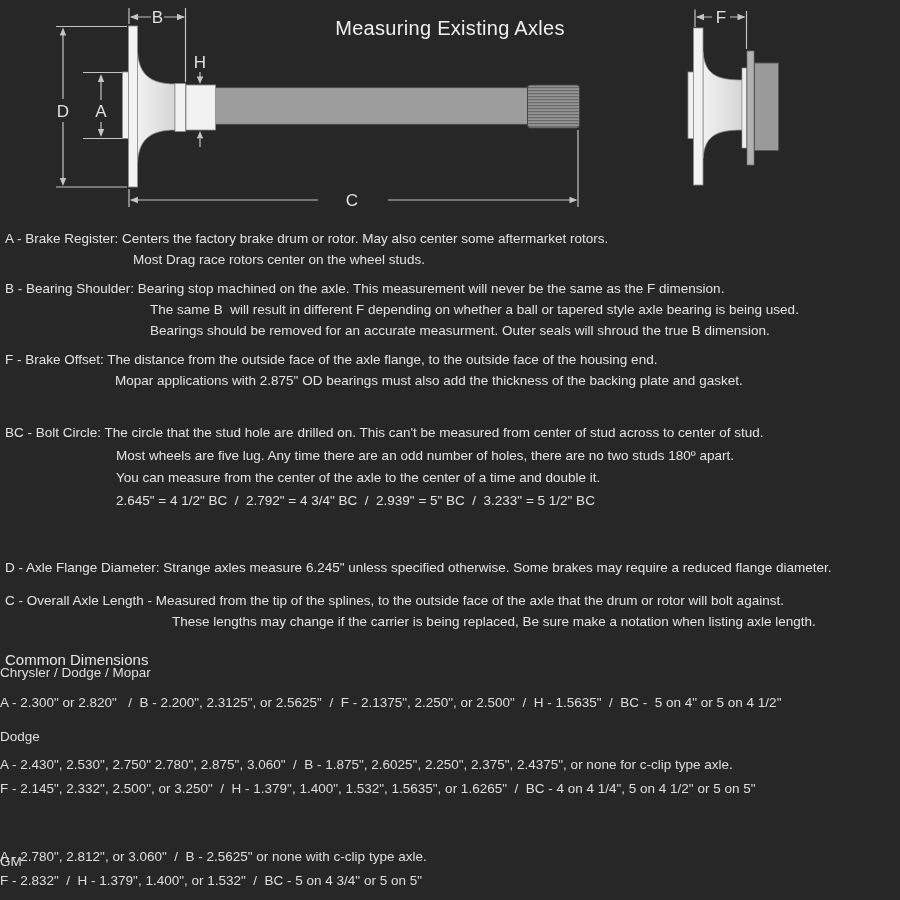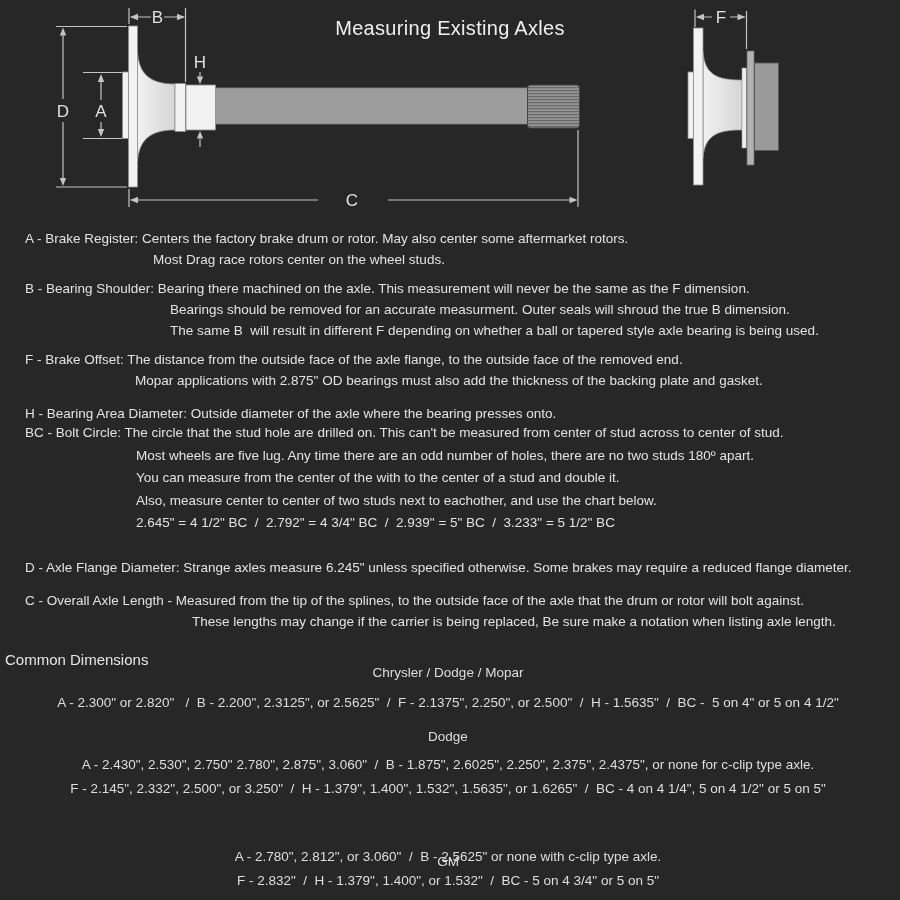--- a/index.html
+++ b/index.html
@@ -1,24 +1,24 @@
 <!DOCTYPE html>
 <html><head>
 <meta charset="utf-8">
 <style>
   html,body{margin:0;padding:0;background:#272727;}
   #page{position:relative;width:900px;height:900px;background:#272727;overflow:hidden;
         font-family:"Liberation Sans","DejaVu Sans",sans-serif;color:#e2e2e2;}
   #title{position:absolute;top:17px;left:0;right:0;text-align:center;
          font-size:20px;letter-spacing:.3px;color:#efefef;}
-  .note{position:absolute;left:5px;right:0;font-size:13.5px;margin-left:20px;}
+  .note{position:absolute;left:5px;right:0;font-size:13.5px;}
   .nline{line-height:21px;white-space:pre;}
   .note.bc .nline{line-height:22.5px;}
   .cm-head{position:absolute;left:5px;font-size:15px;color:#e6e6e6;white-space:pre;}
-  .cline{position:absolute;left:0;right:4px;text-align:center;font-size:13.5px;
+  .cline{position:absolute;left:0;right:4px;font-size:13.5px;
          line-height:16px;white-space:pre;color:#dedede;}
   svg text{font-family:"Liberation Sans","DejaVu Sans",sans-serif;fill:#e0e0e0;font-size:17px;}
   .dim{stroke:#c4c4c4;stroke-width:1.2;fill:none;}
   .ah{fill:#c4c4c4;stroke:none;}
   .metal{fill:#f2f2f2;stroke:#8f8f8f;stroke-width:0.8;}
 </style>
 </head>
 <body>
 
 <div id="page">
@@ -103,39 +103,35 @@
       <text x="721" y="23" text-anchor="middle">F</text>
     </g>
   </svg>
 
   <div class="note" style="top:228px">
     <div class="nline">A - Brake Register: Centers the factory brake drum or rotor. May also center some aftermarket rotors.</div>
     <div class="nline" style="padding-left:128px">Most Drag race rotors center on the wheel studs.</div>
   </div>
 
   <div class="note" style="top:278px">
-    <div class="nline">B - Bearing Shoulder: Bearing there machined on the axle. This measurement will never be the same as the F dimension.</div>
+    <div class="nline">B - Bearing Shoulder: Bearing stop machined on the axle. This measurement will never be the same as the F dimension.</div>
+    <div class="nline" style="padding-left:145px">The same B  will result in different F depending on whether a ball or tapered style axle bearing is being used.</div>
     <div class="nline" style="padding-left:145px">Bearings should be removed for an accurate measurment. Outer seals will shroud the true B dimension.</div>
-    <div class="nline" style="padding-left:145px">The same B  will result in different F depending on whether a ball or tapered style axle bearing is being used.</div>
   </div>
 
   <div class="note" style="top:349px">
-    <div class="nline">F - Brake Offset: The distance from the outside face of the axle flange, to the outside face of the removed end.</div>
+    <div class="nline">F - Brake Offset: The distance from the outside face of the axle flange, to the outside face of the housing end.</div>
     <div class="nline" style="padding-left:110px">Mopar applications with 2.875" OD bearings must also add the thickness of the backing plate and gasket.</div>
   </div>
 
-  <div class="note" style="top:403px">
-    <div class="nline">H - Bearing Area Diameter: Outside diameter of the axle where the bearing presses onto.</div>
-  </div>
 
   <div class="note bc" style="top:422px">
     <div class="nline">BC - Bolt Circle: The circle that the stud hole are drilled on. This can't be measured from center of stud across to center of stud.</div>
     <div class="nline" style="padding-left:111px">Most wheels are five lug. Any time there are an odd number of holes, there are no two studs 180º apart.</div>
-    <div class="nline" style="padding-left:111px">You can measure from the center of the with to the center of a stud and double it.</div>
-    <div class="nline" style="padding-left:111px">Also, measure center to center of two studs next to eachother, and use the chart below.</div>
+    <div class="nline" style="padding-left:111px">You can measure from the center of the axle to the center of a time and double it.</div>
     <div class="nline" style="padding-left:111px">2.645" = 4 1/2" BC  /  2.792" = 4 3/4" BC  /  2.939" = 5" BC  /  3.233" = 5 1/2" BC</div>
   </div>
 
   <div class="note" style="top:557px">
     <div class="nline">D - Axle Flange Diameter: Strange axles measure 6.245" unless specified otherwise. Some brakes may require a reduced flange diameter.</div>
   </div>
 
   <div class="note" style="top:590px">
     <div class="nline">C - Overall Axle Length - Measured from the tip of the splines, to the outside face of the axle that the drum or rotor will bolt against.</div>
     <div class="nline" style="padding-left:167px">These lengths may change if the carrier is being replaced, Be sure make a notation when listing axle length.</div>

